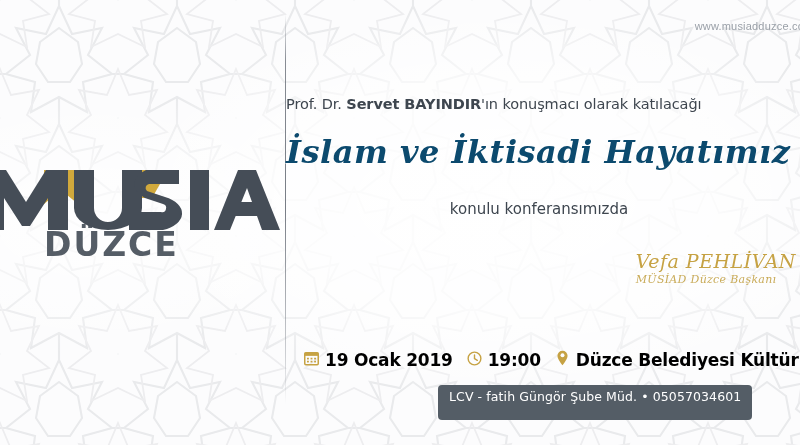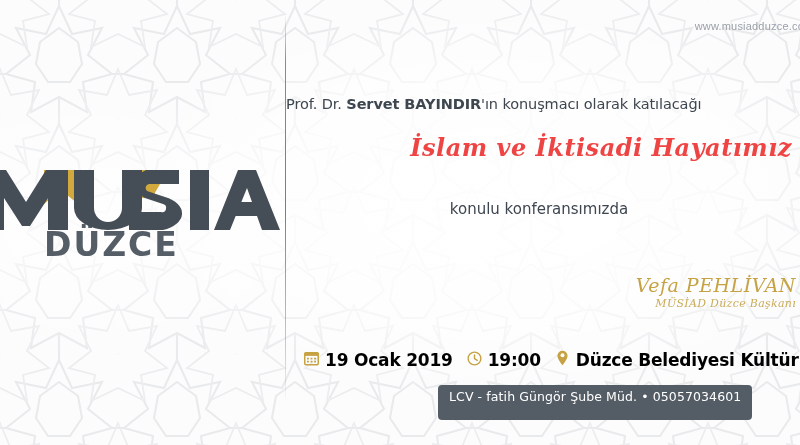--- a/index.html
+++ b/index.html
@@ -117,26 +117,26 @@
     white-space:nowrap;
     letter-spacing:-0.1px;
   }
   #speaker-line .bold { font-weight:bold; }
 
   
   #event-title {
     position:absolute;
     top:133px;
     left:0; right:8px;
-    text-align:right;
+    text-align:left;
     font-family:"DejaVu Serif", serif;
     font-style:italic;
     font-weight:bold;
-    font-size:24px;
-    color:#ef4444;
+    font-size:32px;
+    color:#0c4a6e;
     white-space:nowrap;
     letter-spacing:0.5px;
     text-shadow:0 1px 0 rgba(255,255,255,0.6);
   }
 
   
   #body-lines {
     position:absolute;
     top:198px;
     left:0; right:8px;
@@ -144,23 +144,22 @@
     font-family:"DejaVu Sans", sans-serif;
     font-size:15px;
     color:#3e464f;
     line-height:1.55;
     white-space:nowrap;
   }
 
   
   #signature {
     position:absolute;
-    top:274px;
+    top:250px;
     right:4px;
-    text-align:right;
     color:#c9a84c;
   }
   #sig-name {
     font-family:"DejaVu Serif", serif;
     font-style:italic;
     font-size:19px;
     letter-spacing:0.5px;
     color:#c6a243;
     white-space:nowrap;
   }

